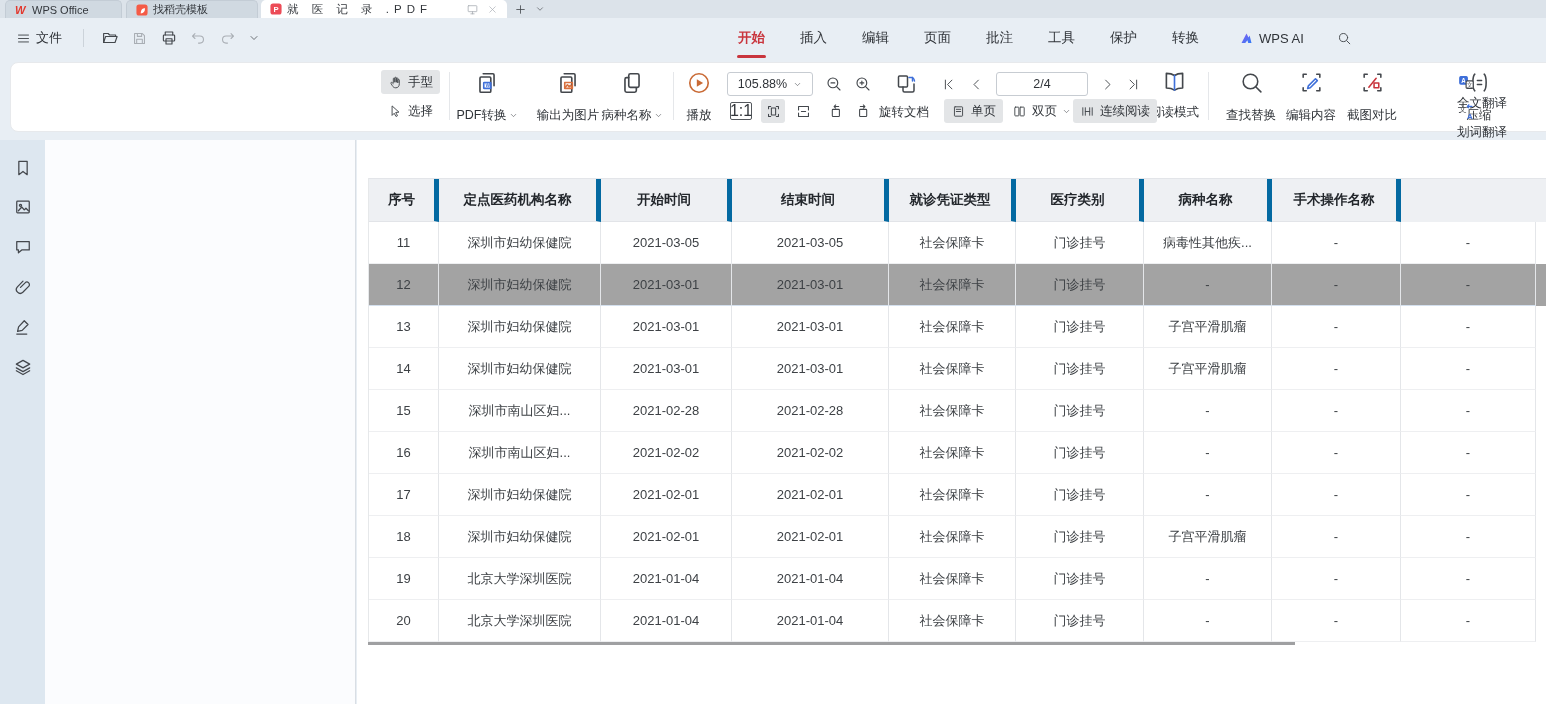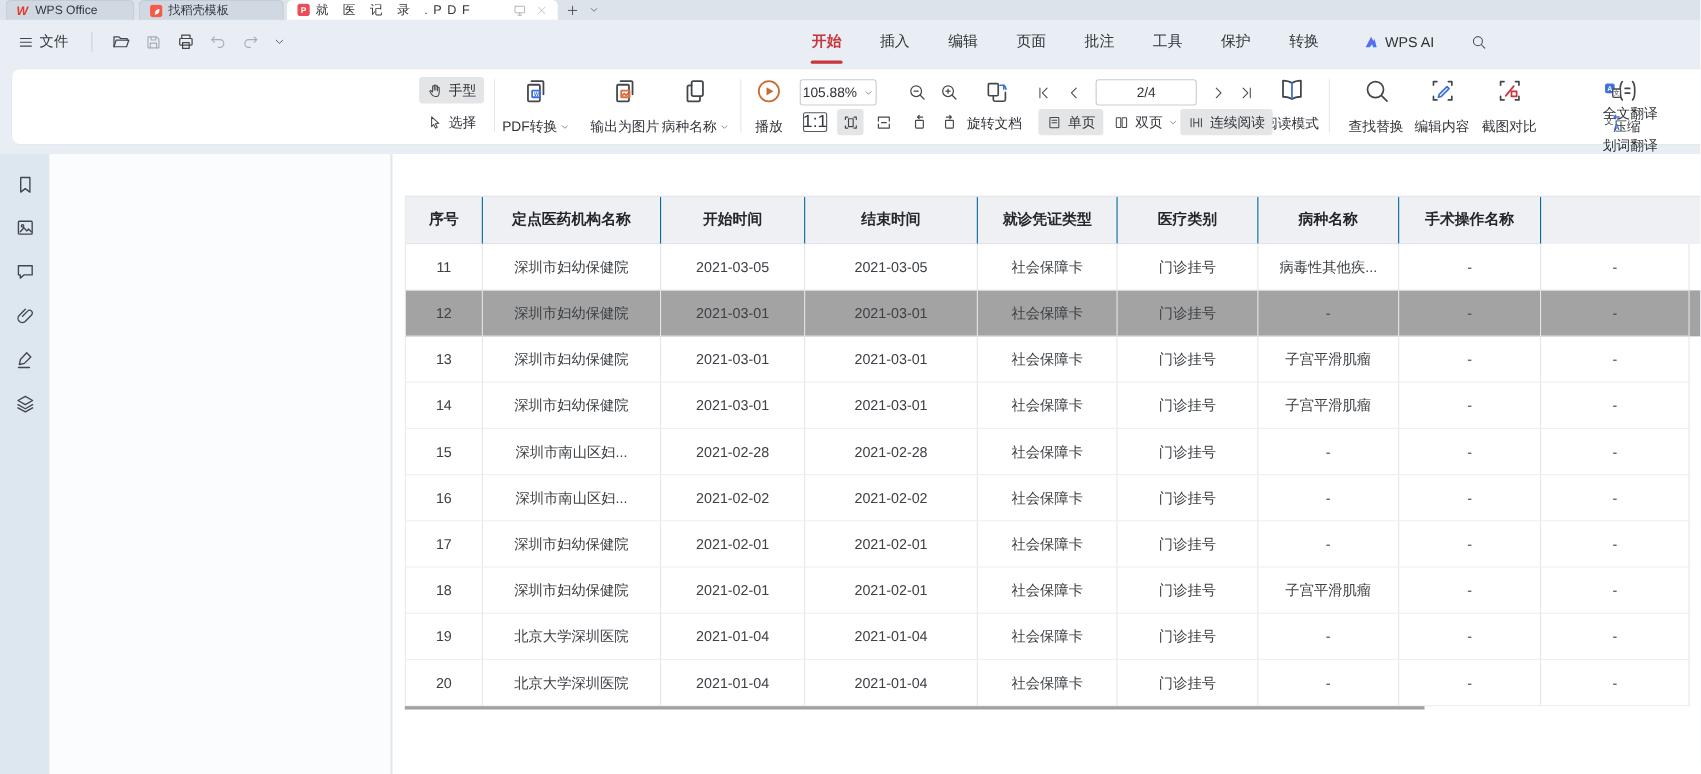--- a/index.html
+++ b/index.html
@@ -55,21 +55,21 @@
   .panel { position:absolute; left:45px; top:140px; width:311px; bottom:0; background:#fbfcfe; border-right:1px solid #d9dee4; }
   .docarea { position:absolute; left:357px; top:140px; right:0; bottom:0; background:#ffffff; }
 
   
   .tbl { position:absolute; left:11px; top:38px; width:1178px; border-left:1px solid #e6e8ea; }
   .thr, .tr { display:grid; grid-template-columns:70px 162px 131px 157px 127px 128px 128px 129px 135px 11px; }
   .thr { height:44px; background:#eef0f3; border-top:1px solid #e3e5e9; }
   .tr  { height:42px; background:#fff; }
   .tr.hl { background:#a3a3a3; }
   .th, .td { display:flex; align-items:center; justify-content:center; overflow:hidden; white-space:nowrap; }
-  .th { font-size:13.5px; font-weight:bold; color:#23272c; border-right:1px solid #0369a1; border-bottom:1px solid #e2e4e8; }
+  .th { font-size:13.5px; font-weight:bold; color:#23272c; border-right:5px solid #0369a1; border-bottom:1px solid #e2e4e8; }
   .td { font-size:13px; color:#3d4145; border-right:1px solid #e4e6e9; border-bottom:1px solid #eeeff1; }
   .th:last-child, .td:last-child { border-right:none; border-bottom:none; }
   .tr.hl .td { border-bottom-color:#d4e0ee; }
   .scrollbar-h { position:absolute; left:11px; top:502px; width:927px; height:3px; background:#9fa0a2; }
 </style>
 </head>
 <body>
 
 <div id="app">
 
@@ -235,21 +235,21 @@
     <div class="tc bigbtn" style="left:666px; top:5px; width:44px;">
       <svg width="26" height="26" viewBox="0 0 24 24">
           <circle cx="12" cy="12" r="8.5" fill="none" stroke="#c96a35" stroke-width="1.5"></circle>
           <path d="M10 8.5l5.8 3.5-5.8 3.5z" fill="#c96a35"></path>
         </svg>
       <span class="lbl">
           <span>播放</span>
         </span>
     </div>
 
-    <div class="tc valbox" style="left:716px; top:9px; width:70px;">
+    <div class="tc valbox" style="left:716px; top:9px; width:86px;">
       <span>105.88%</span>
       <svg class="ik" width="9" height="9" viewBox="0 0 24 24">
           <path d="M6 9l6 6 6-6"></path>
         </svg>
     </div>
     <div class="tc sqbtn" style="left:811px; top:9px;">
       <svg class="ik" width="18" height="18" viewBox="0 0 24 24">
           <circle cx="10.5" cy="10.5" r="6.5"></circle>
           <path d="M15.5 15.5L20 20M8 10.5h5"></path>
         </svg>

